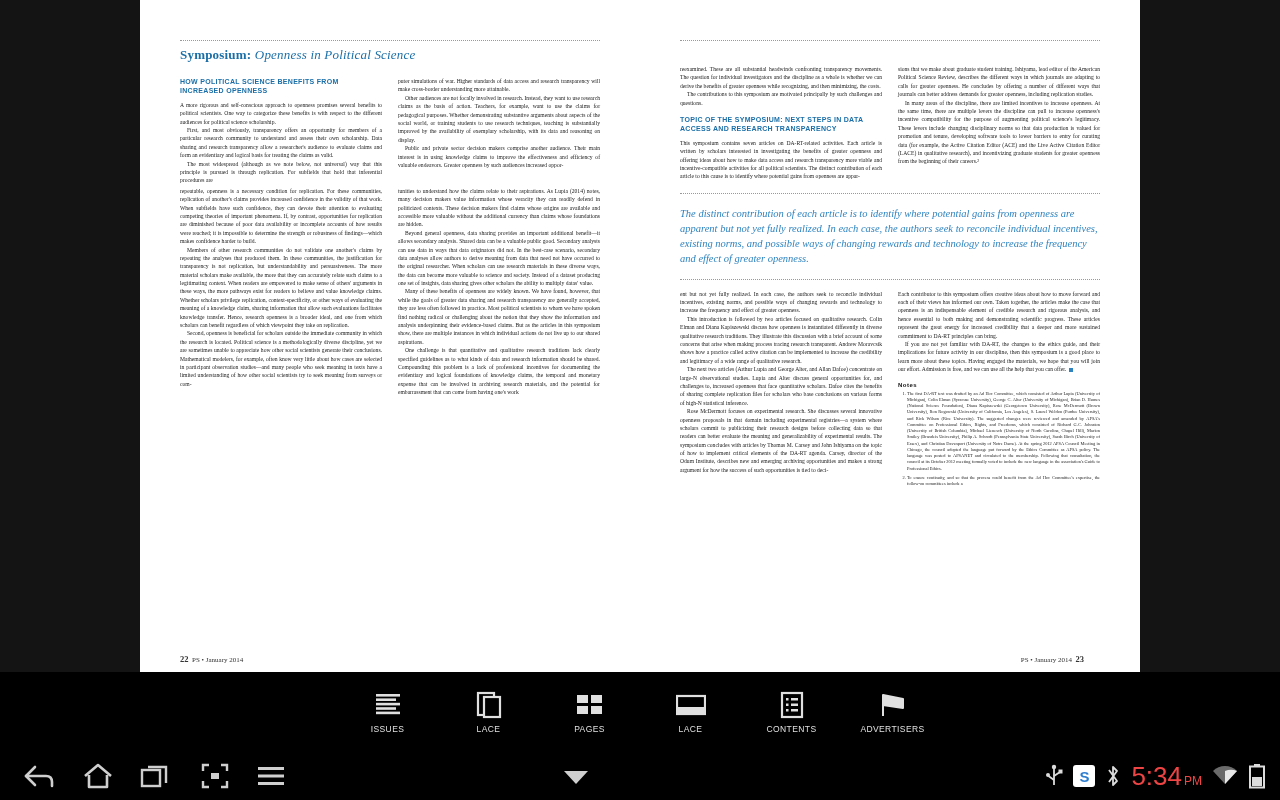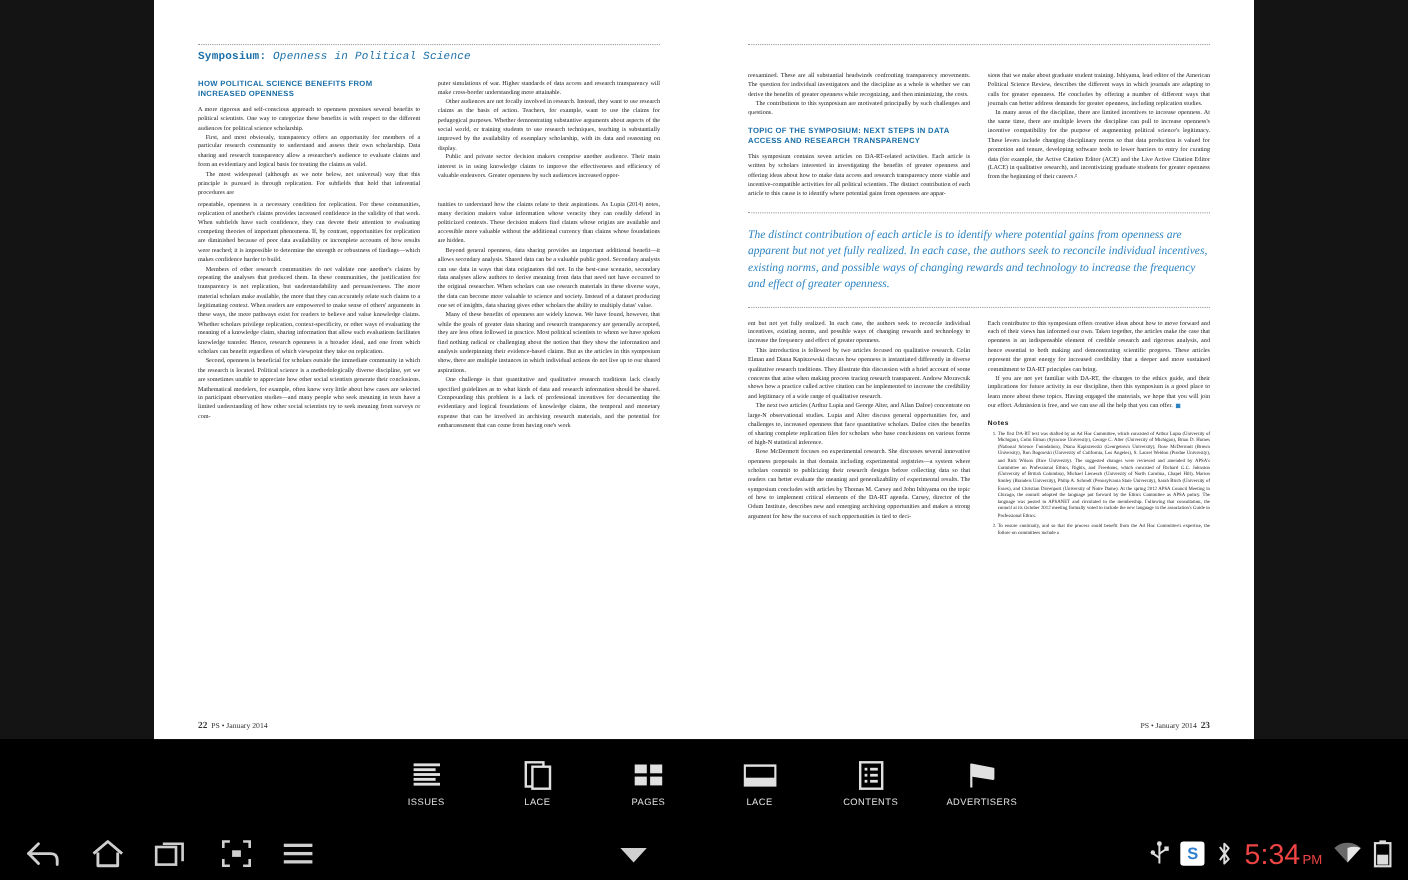--- a/index.html
+++ b/index.html
@@ -25,22 +25,22 @@
     position: absolute; top: 0; height: 672px; width: 500px;
     background: #fff;
   }
   .page.left { left: 0; }
   .page.right { left: 500px; }
   .page-inner {
     position: absolute; left: 40px; right: 40px; top: 40px; bottom: 28px;
   }
   .rule { border-top: 1px dotted #999; height: 1px; }
   .running-head {
-    font-family: Liberation Mono, monospace;
-    font-size: 10px; color: #1b6fa8; margin-top: 6px; letter-spacing: .2px;
+    font-family: Liberation Serif, serif;
+    font-size: 13px; color: #1b6fa8; margin-top: 6px; letter-spacing: .2px;
   }
   .running-head b { color: #1b6fa8; }
   .running-head i { font-style: italic; }
 
   .section-title {
     font-family: "Liberation Sans", sans-serif;
     font-size: 7px; font-weight: bold; color: #1b6fa8;
     letter-spacing: .3px; line-height: 1.35; margin-bottom: 5px;
     text-transform: uppercase;
   }
@@ -76,21 +76,21 @@
     font-size: 4.4px; line-height: 1.42; color: #222; text-align: justify;
   }
   ol.notes li { margin-bottom: 3px; }
 
   .folio {
     position: absolute; bottom: 8px;
     font-family: "Liberation Serif", serif; font-size: 7px; color: #333;
   }
   .folio .num { font-weight: bold; font-size: 8.5px; }
   .folio.left-f { left: 40px; margin-top: 48px; }
-  .folio.right-f { right: 40px; }
+  .folio.right-f { right: 56px; }
 
   .endmark {
     display: inline-block; width: 4px; height: 4px;
     background: #2f84c0; margin-left: 3px; vertical-align: middle;
   }
 
   
   #toolbar {
     position: absolute; left: 0; top: 672px; width: 1280px; height: 80px;
     background: #000;

